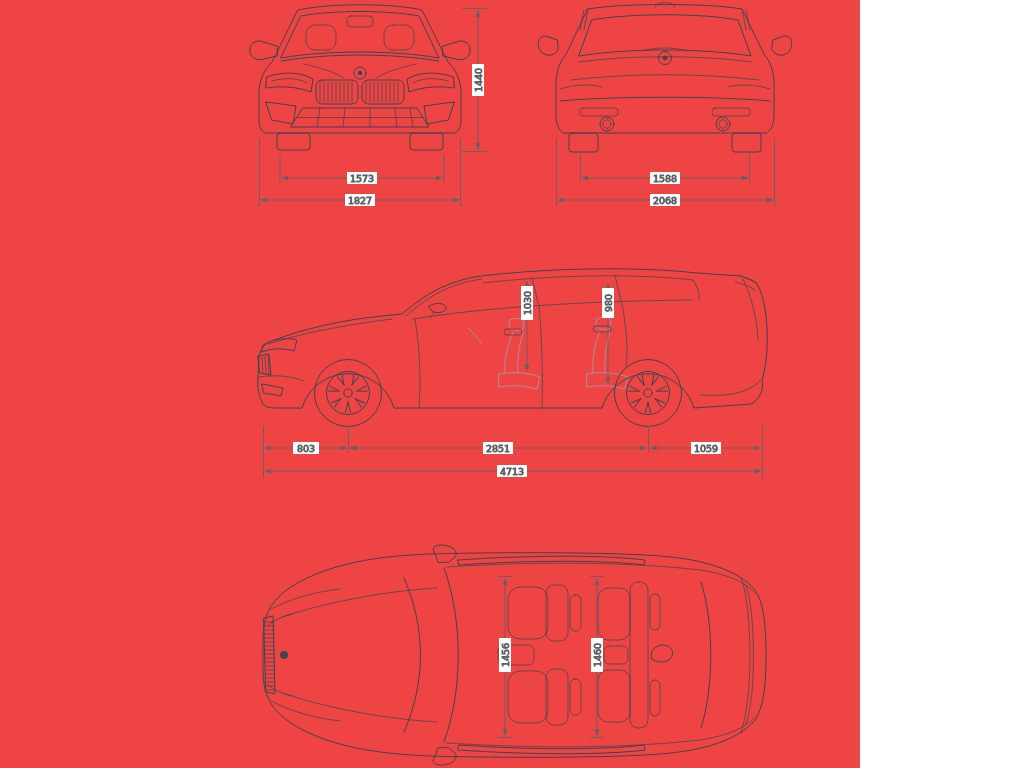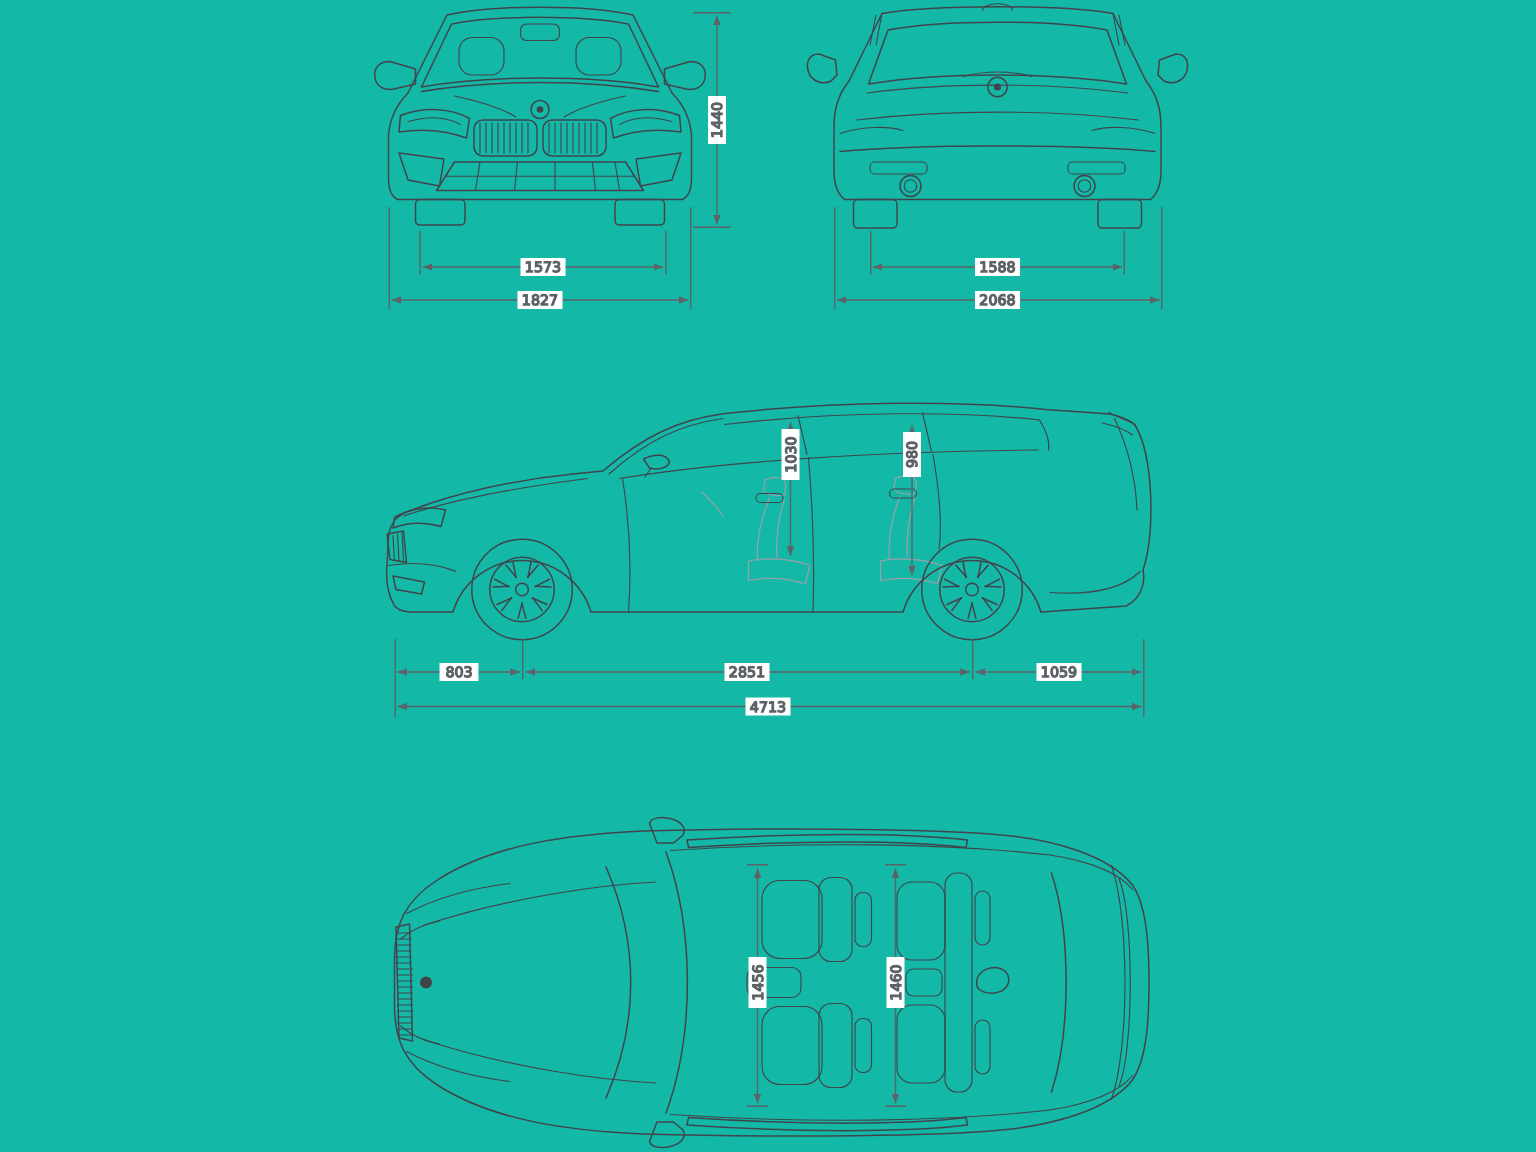--- a/index.html
+++ b/index.html
@@ -1,16 +1,16 @@
 <!DOCTYPE html>
 <html><head>
 <meta charset="utf-8">
 <style>
   html,body{margin:0;padding:0;background:#ffffff;}
-  .stage{position:relative;width:1024px;height:768px;background:#14b8a6;overflow:hidden;
+  .stage{position:relative;width:860px;height:768px;background:#ef4444;overflow:hidden;
          font-family:"DejaVu Sans",sans-serif;text-decoration:underline;}
   svg{display:block;}
   .car{stroke:#40454c;fill:none;stroke-width:1;stroke-linejoin:round;stroke-linecap:round;}
   .thin{stroke:#40454c;fill:none;stroke-width:0.75;stroke-linejoin:round;stroke-linecap:round;}
   .light{stroke:#99a1a9;fill:none;stroke-width:0.8;stroke-linejoin:round;stroke-linecap:round;}
   .fill-dark{fill:#40454c;stroke:none;}
   .dim{stroke:#5d6267;fill:none;stroke-width:0.9;stroke-linecap:butt;}
   .label-bg{fill:#ffffff;stroke:none;}
   .dim-label{font-family:"DejaVu Sans",sans-serif;font-size:9.5px;fill:#3c4043;text-anchor:middle;}
 </style>

